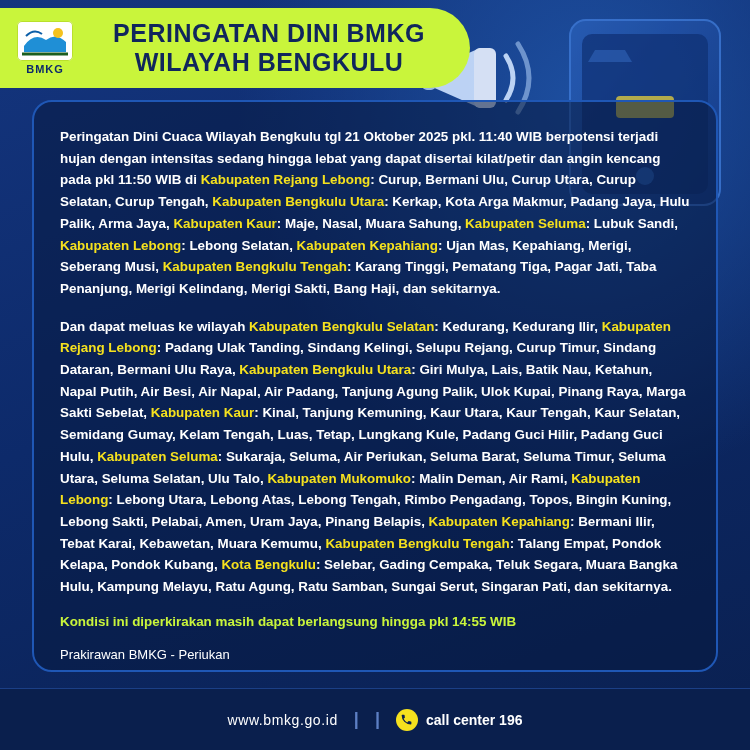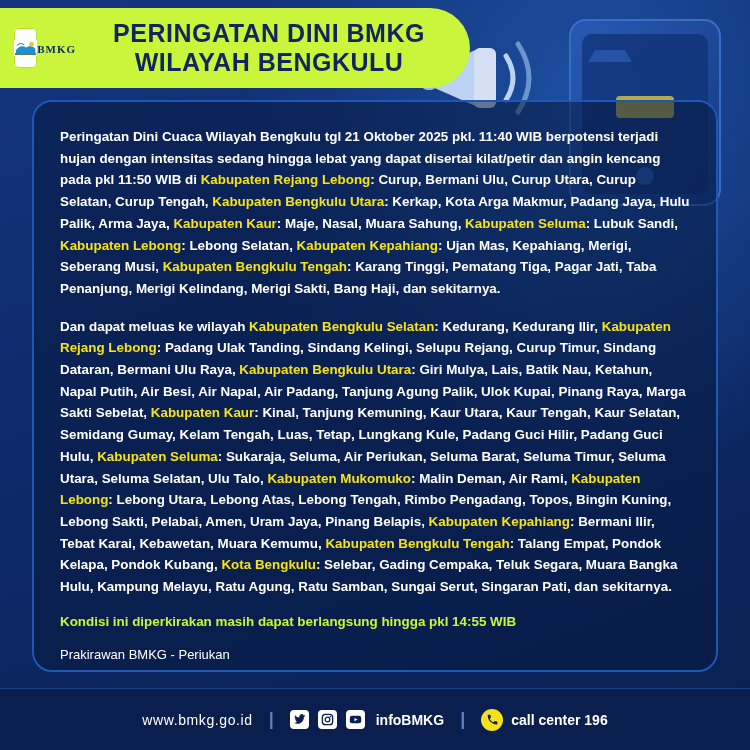--- a/index.html
+++ b/index.html
@@ -26,21 +26,21 @@
   .header {
     position: absolute; left: 0; top: 8px; width: 470px; height: 80px;
     background: #c9f53b;
     border-top-right-radius: 40px;
     border-bottom-right-radius: 40px;
     display: flex; align-items: center;
   }
   .logo {
     width: 62px; height: 62px; margin-left: 14px; margin-right: 10px;
     flex: 0 0 auto;
-    display: flex; flex-direction: row; align-items: center;  font-family: Liberation Serif, serif;
+    display: flex; flex-direction: column; align-items: center; justify-content: center;
   }
   .logo-badge {
     width: 56px; height: 40px; background: #ffffff; border-radius: 5px;
     display: flex; align-items: center; justify-content: center;
     box-shadow: 0 0 0 1px #b9e02c inset;
     overflow: hidden;
   }
   .logo-text {
     font-size: 11px; font-weight: bold; color: #0d2a6a; letter-spacing: 1px;
     margin-top: 2px;
@@ -152,41 +152,20 @@
   <div class="panel">
     <p class="para" id="p1"><span>Peringatan Dini Cuaca Wilayah Bengkulu tgl 21 Oktober 2025 pkl. 11:40 WIB berpotensi terjadi hujan dengan intensitas sedang hingga lebat yang dapat disertai kilat/petir dan angin kencang pada pkl 11:50 WIB di </span><span class="hl">Kabupaten Rejang Lebong</span><span>: Curup, Bermani Ulu, Curup Utara, Curup Selatan, Curup Tengah, </span><span class="hl">Kabupaten Bengkulu Utara</span><span>: Kerkap, Kota Arga Makmur, Padang Jaya, Hulu Palik, Arma Jaya, </span><span class="hl">Kabupaten Kaur</span><span>: Maje, Nasal, Muara Sahung, </span><span class="hl">Kabupaten Seluma</span><span>: Lubuk Sandi, </span><span class="hl">Kabupaten Lebong</span><span>: Lebong Selatan, </span><span class="hl">Kabupaten Kepahiang</span><span>: Ujan Mas, Kepahiang, Merigi, Seberang Musi, </span><span class="hl">Kabupaten Bengkulu Tengah</span><span>: Karang Tinggi, Pematang Tiga, Pagar Jati, Taba Penanjung, Merigi Kelindang, Merigi Sakti, Bang Haji, dan sekitarnya.</span></p>
     <p class="para" id="p2"><span>Dan dapat meluas ke wilayah </span><span class="hl">Kabupaten Bengkulu Selatan</span><span>: Kedurang, Kedurang Ilir, </span><span class="hl">Kabupaten Rejang Lebong</span><span>: Padang Ulak Tanding, Sindang Kelingi, Selupu Rejang, Curup Timur, Sindang Dataran, Bermani Ulu Raya, </span><span class="hl">Kabupaten Bengkulu Utara</span><span>: Giri Mulya, Lais, Batik Nau, Ketahun, Napal Putih, Air Besi, Air Napal, Air Padang, Tanjung Agung Palik, Ulok Kupai, Pinang Raya, Marga Sakti Sebelat, </span><span class="hl">Kabupaten Kaur</span><span>: Kinal, Tanjung Kemuning, Kaur Utara, Kaur Tengah, Kaur Selatan, Semidang Gumay, Kelam Tengah, Luas, Tetap, Lungkang Kule, Padang Guci Hilir, Padang Guci Hulu, </span><span class="hl">Kabupaten Seluma</span><span>: Sukaraja, Seluma, Air Periukan, Seluma Barat, Seluma Timur, Seluma Utara, Seluma Selatan, Ulu Talo, </span><span class="hl">Kabupaten Mukomuko</span><span>: Malin Deman, Air Rami, </span><span class="hl">Kabupaten Lebong</span><span>: Lebong Utara, Lebong Atas, Lebong Tengah, Rimbo Pengadang, Topos, Bingin Kuning, Lebong Sakti, Pelabai, Amen, Uram Jaya, Pinang Belapis, </span><span class="hl">Kabupaten Kepahiang</span><span>: Bermani Ilir, Tebat Karai, Kebawetan, Muara Kemumu, </span><span class="hl">Kabupaten Bengkulu Tengah</span><span>: Talang Empat, Pondok Kelapa, Pondok Kubang, </span><span class="hl">Kota Bengkulu</span><span>: Selebar, Gading Cempaka, Teluk Segara, Muara Bangka Hulu, Kampung Melayu, Ratu Agung, Ratu Samban, Sungai Serut, Singaran Pati, dan sekitarnya.</span></p>
     <p class="yellow-note">Kondisi ini diperkirakan masih dapat berlangsung hingga pkl 14:55 WIB</p>
     <p class="signature">Prakirawan BMKG - Periukan</p>
   </div>
 
   <div class="footer">
     <span class="site">www.bmkg.go.id</span>
     <span class="sep">|</span>
-    <span class="social">
-      <span class="sicon">
-        <svg width="13" height="13" viewBox="0 0 24 24">
-            <path fill="#0a1f4d" d="M23 5.2a8 8 0 0 1-2.4.7 4 4 0 0 0 1.8-2.2 8.2 8.2 0 0 1-2.6 1A4.1 4.1 0 0 0 12 8.4a11.6 11.6 0 0 1-8.4-4.3 4.1 4.1 0 0 0 1.3 5.5 4 4 0 0 1-1.9-.5 4.1 4.1 0 0 0 3.3 4 4.2 4.2 0 0 1-1.9.1 4.1 4.1 0 0 0 3.8 2.9A8.3 8.3 0 0 1 2 17.9a11.6 11.6 0 0 0 6.3 1.9c7.5 0 11.7-6.3 11.7-11.7v-.5A8.3 8.3 0 0 0 23 5.2z"></path>
-          </svg>
-      </span>
-      <span class="sicon">
-        <svg width="13" height="13" viewBox="0 0 24 24">
-            <rect x="2.5" y="2.5" width="19" height="19" rx="5.5" fill="none" stroke="#0a1f4d" stroke-width="2.4"></rect>
-            <circle cx="12" cy="12" r="4.3" fill="none" stroke="#0a1f4d" stroke-width="2.4"></circle>
-            <circle cx="17.6" cy="6.4" r="1.5" fill="#0a1f4d"></circle>
-          </svg>
-      </span>
-      <span class="sicon">
-        <svg width="13" height="13" viewBox="0 0 24 24">
-            <rect x="1.5" y="5" width="21" height="14" rx="4" fill="#0a1f4d"></rect>
-            <path d="M10 9 l6 3 l-6 3 Z" fill="#ffffff"></path>
-          </svg>
-      </span>
-      <span class="handle">infoBMKG</span>
-    </span>
     <span class="sep">|</span>
     <span class="call">
       <span class="call-icon">
         <svg width="13" height="13" viewBox="0 0 24 24">
             <path fill="#0a1f4d" d="M6.6 10.8a15.1 15.1 0 0 0 6.6 6.6l2.2-2.2a1 1 0 0 1 1-.24 11.4 11.4 0 0 0 3.6.58 1 1 0 0 1 1 1V20a1 1 0 0 1-1 1A17 17 0 0 1 3 4a1 1 0 0 1 1-1h3.5a1 1 0 0 1 1 1 11.4 11.4 0 0 0 .57 3.6 1 1 0 0 1-.25 1z"></path>
           </svg>
       </span>
       <span class="call-text">call center 196</span>
     </span>
   </div>

